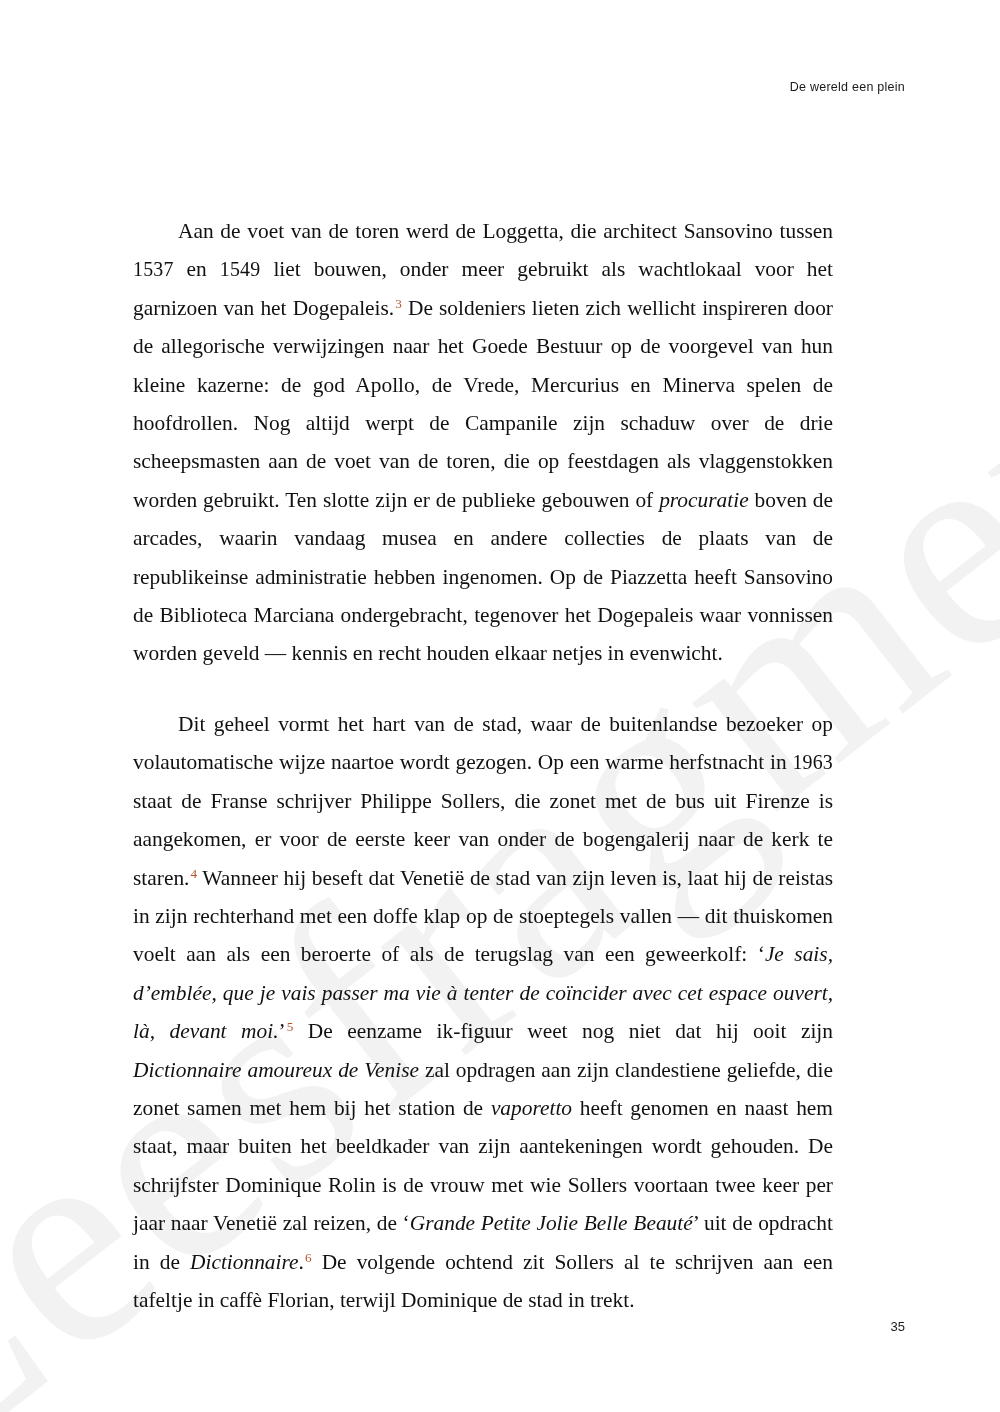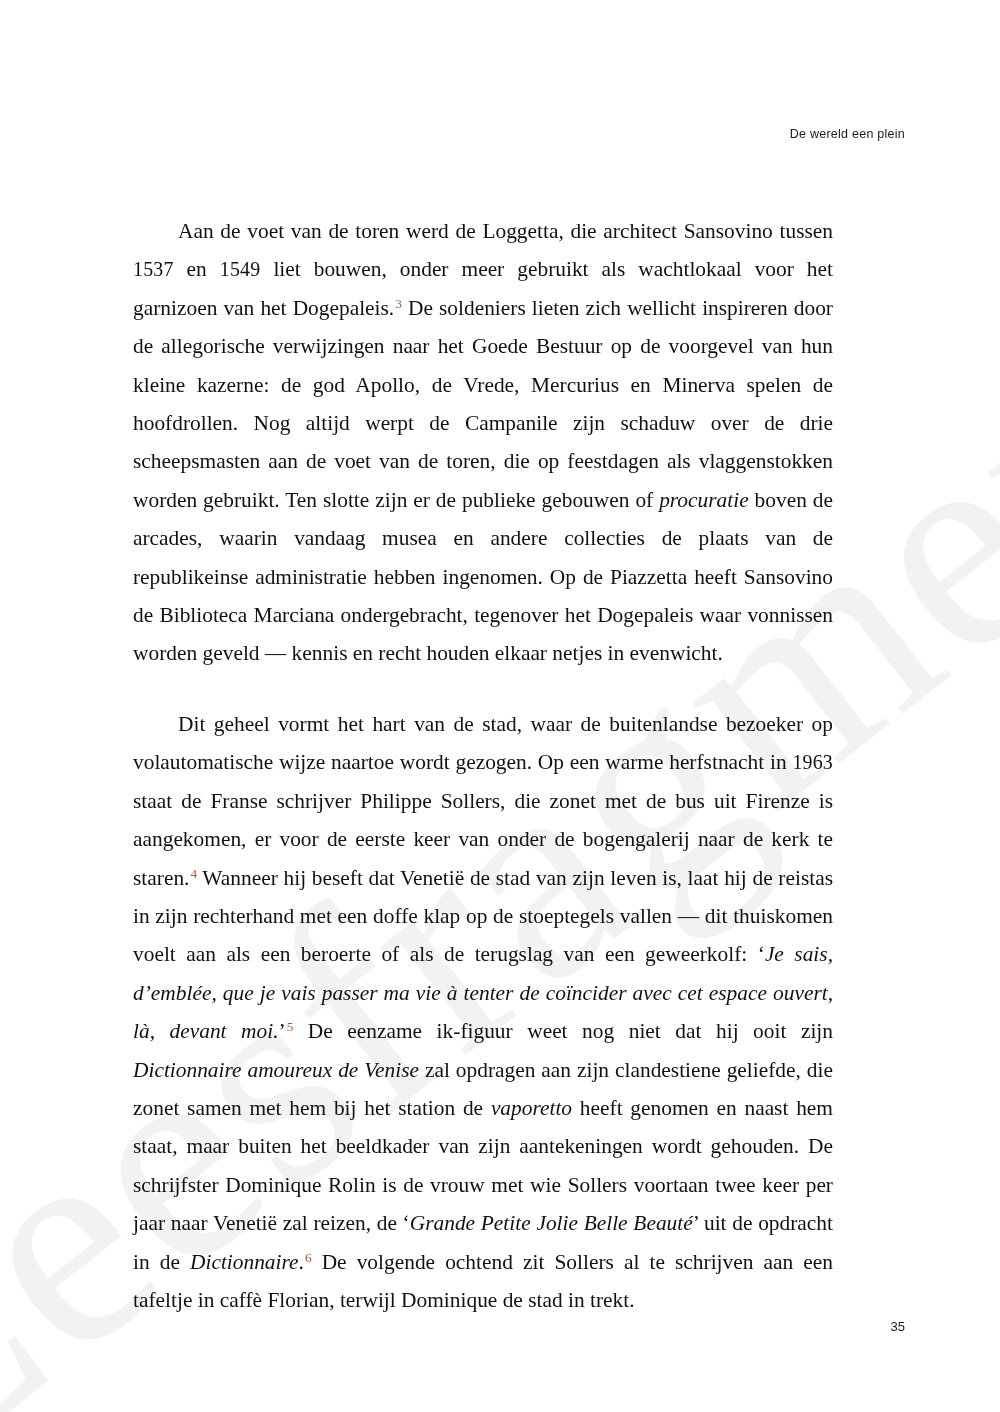--- a/index.html
+++ b/index.html
@@ -44,21 +44,20 @@
   
   .running-head {
     position: absolute;
     right: 95px;
     top: 80px;
     font-family: "Liberation Sans", "DejaVu Sans", sans-serif;
     font-size: 12.5px;
     letter-spacing: 0.25px;
     color: #1a1a1a;
     z-index: 3;
-    margin-top: 47px;
   }
 
   
   .textblock {
     position: absolute;
     left: 133px;
     top: 180px;
     width: 700px;
     z-index: 2;
   }

